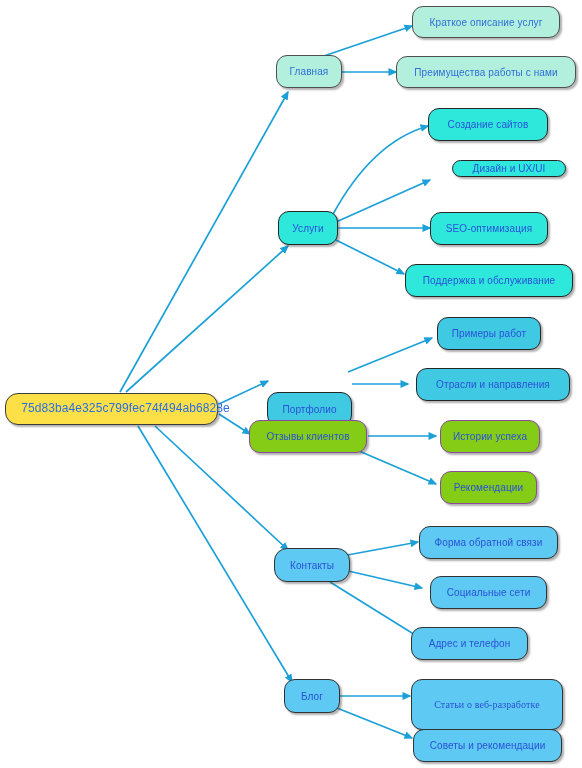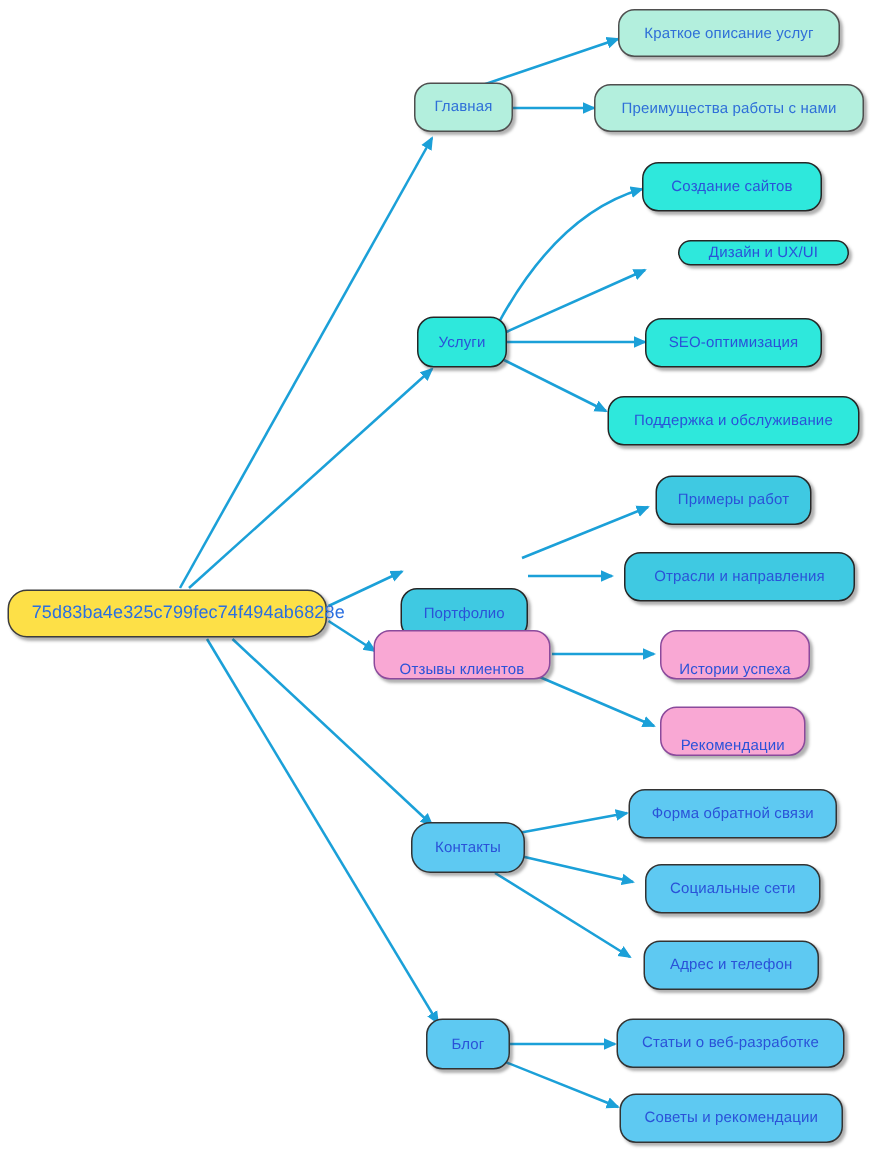--- a/index.html
+++ b/index.html
@@ -52,21 +52,21 @@
     border-color: #3c3c3c;
     border-radius: 13px;
     color: #2b6fe0;
     font-size: 12px;
     padding-left: 28px;
   }
   .n-mint   { background: #b3efdd; border-color: #4f4f4f; color: #2f6fd8; }
   .n-cyan   { background: #2ee8dc; border-color: #262626; color: #2a52d8; }
   .n-teal   { background: #3fc9e2; border-color: #262626; color: #2a52d8; }
   .n-blue   { background: #5ec9f2; border-color: #333333; color: #2a52d8; }
-  .n-pink   { background: #f9a8d4; border-color: #8b4a9c; color: #2a52d8; align-items: flex-end; }
+  .n-pink   { background: #84cc16; border-color: #8b4a9c; color: #2a52d8; }
 </style>
 </head>
 <body>
 
 <div id="mindmap">
 
   <svg class="edges" viewBox="0 0 582 768" width="582" height="768">
     <defs>
       <marker id="arrow" viewBox="0 0 10 10" refX="8.5" refY="5" markerWidth="5.2" markerHeight="5.2" orient="auto-start-reverse">
         <path d="M 0 0.6 L 10 5 L 0 9.4 z" fill="#1ba0d8"></path>
@@ -156,27 +156,27 @@
 
   <div class="node n-blue" style="left:274px; top:548px; width:76px; height:34px;border-radius:13px;">
     <span class="node-label">Контакты</span>
   </div>
   <div class="node n-blue" style="left:419px; top:526px; width:139px; height:33px;">
     <span class="node-label">Форма обратной связи</span>
   </div>
   <div class="node n-blue" style="left:430px; top:576px; width:117px; height:33px;">
     <span class="node-label">Социальные сети</span>
   </div>
-  <div class="node n-blue" style="left:429px; top:627px; width:117px; height:33px;">
+  <div class="node n-blue" style="left:411px; top:627px; width:117px; height:33px;">
     <span class="node-label">Адрес и телефон</span>
   </div>
 
   <div class="node n-blue" style="left:284px; top:679px; width:56px; height:34px;">
     <span class="node-label">Блог</span>
   </div>
-  <div class="node n-blue" style="left:411px; top:679px; width:152px; height:33px;">
+  <div class="node n-blue" style="left:411px; top:679px; width:152px; height:51px;font-family:Liberation Serif, serif;">
     <span class="node-label">Статьи о веб-разработке</span>
   </div>
   <div class="node n-blue" style="left:413px; top:729px; width:149px; height:33px;">
     <span class="node-label">Советы и рекомендации</span>
   </div>
 
 </div>
 
 </body></html>

